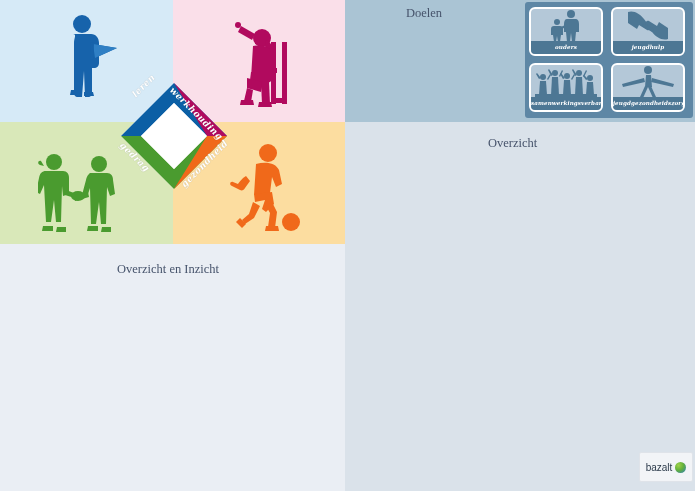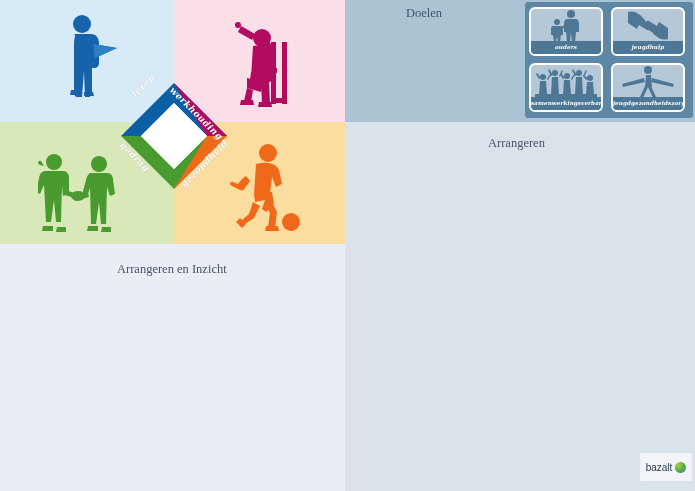--- a/index.html
+++ b/index.html
@@ -194,22 +194,22 @@
     <div class="diamond-label lbl-werkhouding">werkhouding</div>
     <div class="diamond-label lbl-gedrag">gedrag</div>
     <div class="diamond-label lbl-gezondheid">gezondheid</div>
   </div>
 
   <div class="panel-overzicht"></div>
   <div class="panel-doelen"></div>
   <div class="panel-arrangeren"></div>
 
   <div class="panel-caption cap-doelen">Doelen</div>
-  <div class="panel-caption cap-arrangeren">Arrangeren</div>
-  <div class="panel-caption cap-overzicht">Arrangeren en Inzicht</div>
+  <div class="panel-caption cap-arrangeren">Overzicht</div>
+  <div class="panel-caption cap-overzicht">Overzicht en Inzicht</div>
 
   <div class="tiles">
 
     <div class="tile t0">
       <div class="tile-icon">
         <svg width="44" height="33" viewBox="0 0 44 33">
           <g fill="#4d7794">
             <circle cx="27" cy="5" r="4"></circle>
             <path d="M23 10 h8 c3 0 4 2 4 5 v8 h-3 l-1 10 h-3 l-1 -9 -1 9 h-3 l-1 -10 h-2 v-8 c0 -3 1 -5 3 -5z"></path>
             <circle cx="13" cy="13" r="3"></circle>

